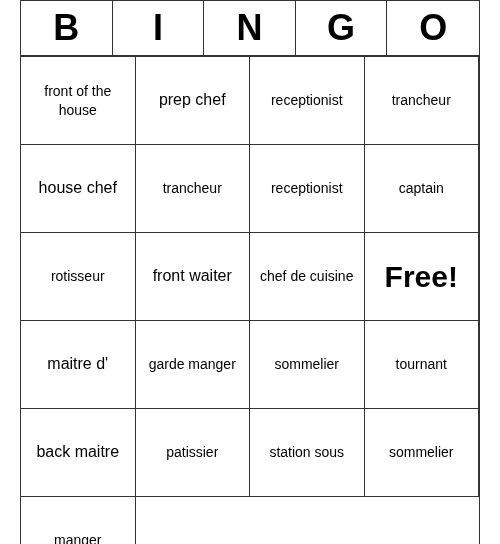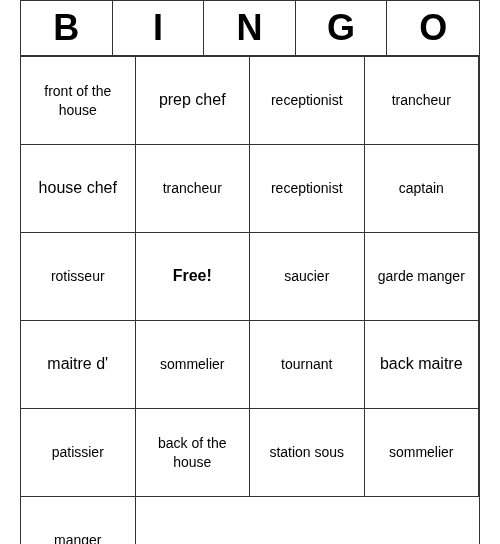--- a/index.html
+++ b/index.html
@@ -46,21 +46,21 @@
       justify-content: center;
       text-align: center;
       padding: 4px;
       font-size: 14px;
       line-height: 1.3;
     }
     .bingo-cell:nth-child(5n+1) {
       border-left: none;
     }
     .bingo-cell.free {
-      font-size: 16px;
+      font-size: 30px;
       font-weight: bold;
     }
     .bingo-cell.large-text {
       font-size: 16px;
       font-weight: normal;
     }
   </style>
 </head>
 <body>
 
@@ -75,26 +75,26 @@
   <div class="bingo-grid">
   <div class="bingo-cell">front of the house</div>
       <div class="bingo-cell large-text">prep chef</div>
       <div class="bingo-cell">receptionist</div>
       <div class="bingo-cell">trancheur</div>
       <div class="bingo-cell large-text">house chef</div>
       <div class="bingo-cell">trancheur</div>
       <div class="bingo-cell">receptionist</div>
       <div class="bingo-cell">captain</div>
       <div class="bingo-cell">rotisseur</div>
+      <div class="bingo-cell large-text">front waiter</div>
+      <div class="bingo-cell">chef de cuisine</div>
       <div class="bingo-cell free">Free!</div>
-      <div class="bingo-cell">saucier</div>
+      <div class="bingo-cell large-text">maitre d'</div>
       <div class="bingo-cell">garde manger</div>
-      <div class="bingo-cell large-text">maitre d'</div>
       <div class="bingo-cell">sommelier</div>
       <div class="bingo-cell">tournant</div>
       <div class="bingo-cell large-text">back maitre</div>
       <div class="bingo-cell">patissier</div>
-      <div class="bingo-cell">back of the house</div>
       <div class="bingo-cell">station sous</div>
       <div class="bingo-cell">sommelier</div>
       <div class="bingo-cell">manger</div>
     </div>
 </div>
 
 </body></html>

